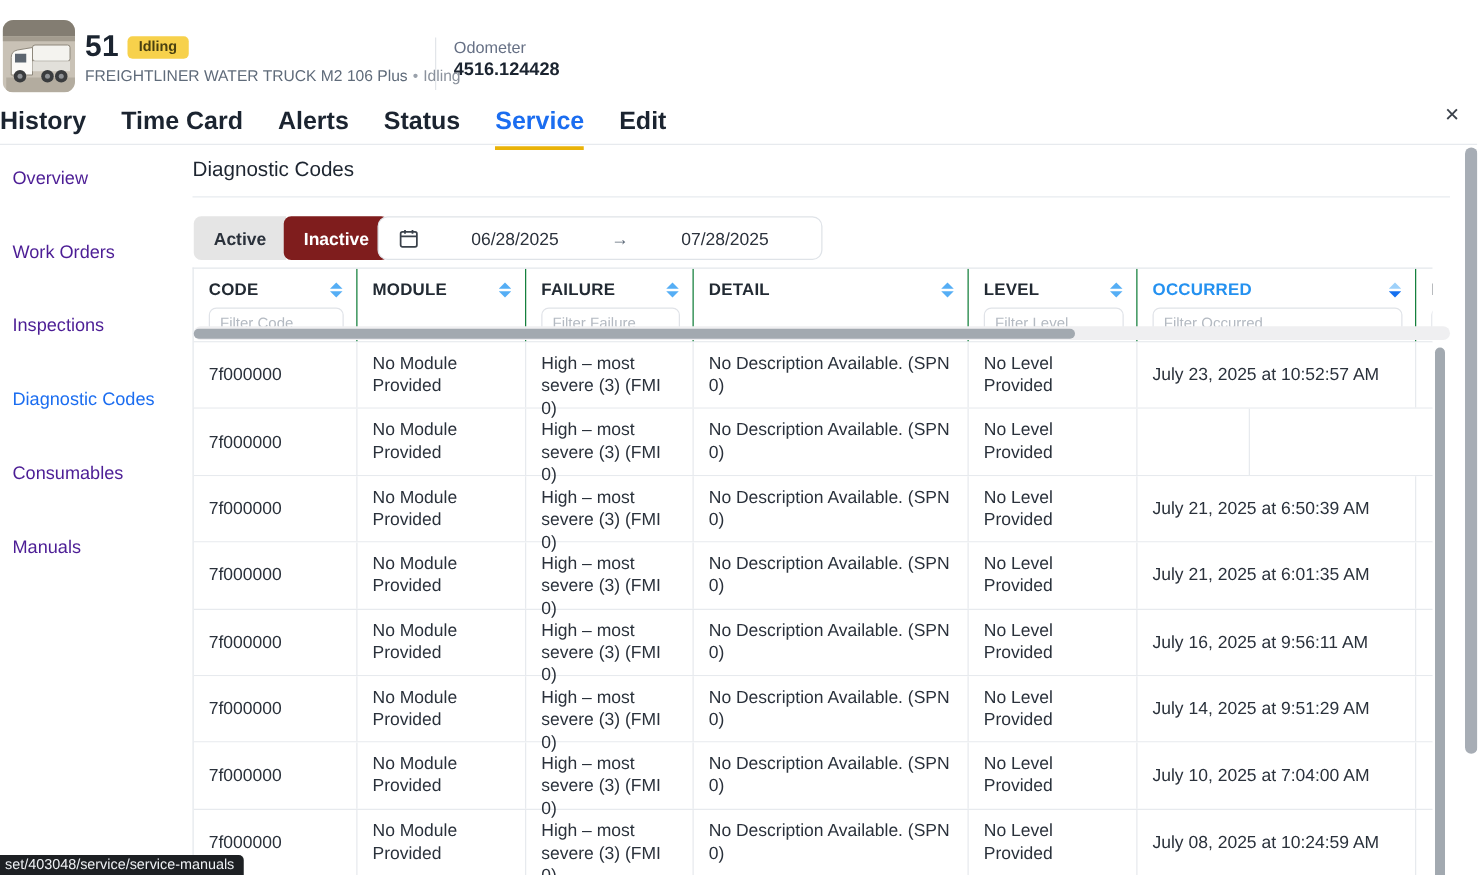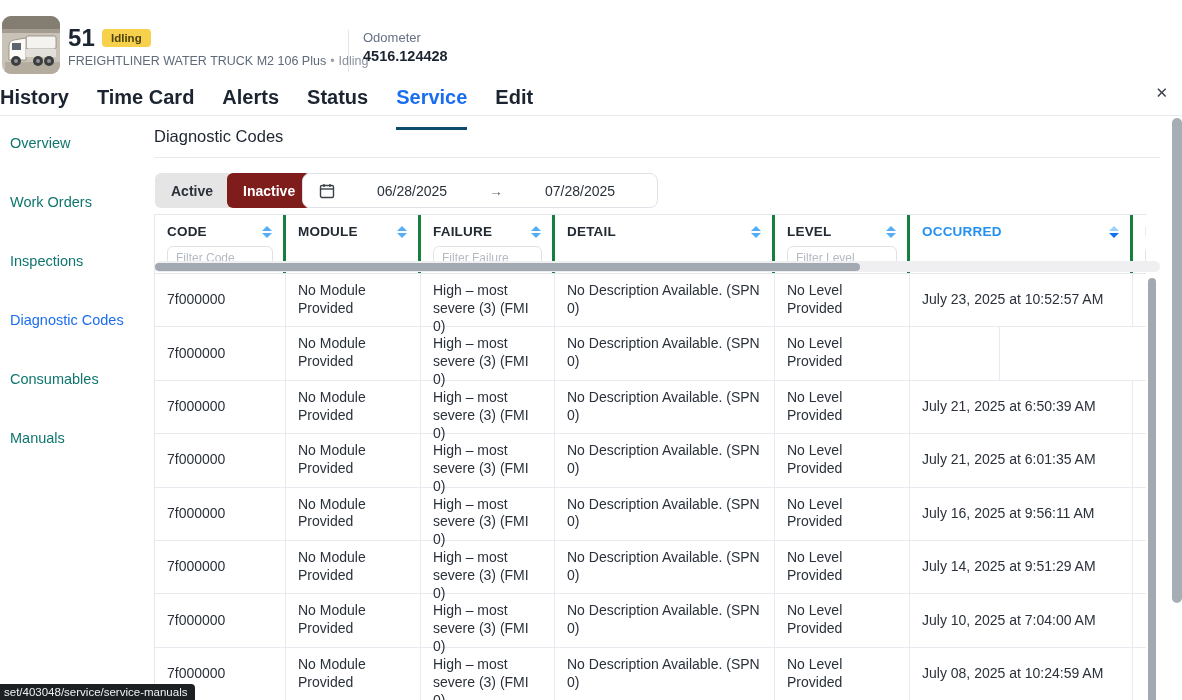--- a/index.html
+++ b/index.html
@@ -17,26 +17,26 @@
   .subtitle .dot { color:#9aa1ab; margin:0 4px; }
   .subtitle .kind { color:#8a919c; }
   .hdr-divider { position:absolute; left:348px; top:30px; width:1px; height:42px; background:#e2e5e9; }
   .odo-label { position:absolute; left:363px; top:30px; font-size:13px; color:#667085; }
   .odo-value { position:absolute; left:363px; top:48px; font-size:14.5px; font-weight:700; color:#1b2430; }
 
   
   .tabbar { position:absolute; top:84px; left:0; width:1182px; height:32px; border-bottom:1px solid #e7eaee;
     display:flex; gap:28px; align-items:flex-start; }
   .tab { font-size:20px; font-weight:700; color:#1b2430; padding:2px 0 9px 0; cursor:pointer; white-space:nowrap; }
-  .tab.active { color:#1b6df0; border-bottom:3px solid #0c4a6e; padding-bottom:18px; }
+  .tab.active { color:#1b6df0; border-bottom:3px solid #eab308; padding-bottom:8px; }
   .close-x { position:absolute; right:14px; top:85px; font-size:15px; color:#3a414a; cursor:pointer; line-height:1; }
 
   
   .sidebar { position:absolute; left:10px; top:135px; width:135px; }
-  .side-item { font-size:14.5px; font-weight:500; color:#0f766e; margin-bottom:43px; cursor:pointer; white-space:nowrap; }
+  .side-item { font-size:14.5px; font-weight:500; color:#4c1d95; margin-bottom:43px; cursor:pointer; white-space:nowrap; }
   .side-item.active { color:#1b6df0; }
 
   
   .main-title { position:absolute; left:154px; top:127px; font-size:16.5px; font-weight:500; color:#1d2530; }
   .title-divider { position:absolute; left:154px; top:157px; width:1006px; height:1px; background:#e8ebef; }
 
   .toggle { position:absolute; left:155px; top:173px; height:35px; display:flex; border-radius:6px; }
   .tg-btn { height:35px; display:flex; align-items:center; padding:0 16px; font-size:14px; font-weight:700; cursor:pointer; }
   .tg-active { background:#e5e5e5; color:#2a313b; border-radius:6px 0 0 6px; }
   .tg-inactive { background:#7f1d1d; color:#fff; border-radius:6px; margin-left:-2px; }
@@ -44,21 +44,21 @@
   .daterange { position:absolute; left:302px; top:173px; width:356px; height:35px; border:1px solid #dfe3e8;
     border-radius:8px; display:flex; align-items:center; background:#fff; }
   .cal { width:16px; height:16px; margin-left:16px; flex:none; cursor:pointer; }
   .dr-date { flex:1; text-align:center; font-size:14px; color:#2a313b; cursor:text; }
   .dr-arrow { flex:none; color:#5f6b7a; font-size:14px; }
 
   
   .table-wrap { position:absolute; left:154px; top:214px; width:992px; height:486px; overflow:hidden;
     border-left:1px solid #e4e7ec; border-top:1px solid #e4e7ec; }
   .thead { display:flex; height:59px; border-bottom:1px solid #e4e7ec; width:1069px; }
-  .th { position:relative; flex:none; border-right:3px solid #15803d; padding:9px 10px 0 12px; }
+  .th { position:relative; flex:none; border-right:1px solid #15803d; padding:9px 10px 0 12px; }
   .th-label { font-size:13.5px; font-weight:700; color:#222a33; letter-spacing:.2px; }
   .th.sorted .th-label { color:#2491f0; }
   .sorticon { position:absolute; top:11px; right:11px; width:10px; display:flex; flex-direction:column; align-items:center; gap:2px; cursor:pointer; }
   .sorticon .up { width:0; height:0; border-left:5px solid transparent; border-right:5px solid transparent; border-bottom:5px solid #55aef5; }
   .sorticon .dn { width:0; height:0; border-left:5px solid transparent; border-right:5px solid transparent; border-top:5px solid #55aef5; }
   .th.sorted .sorticon .up { border-bottom-color:#9ed1fa; }
   .th.sorted .sorticon .dn { border-top-color:#1570ef; }
   .th input { margin-top:7px; width:100%; height:23px; border:1px solid #e0e3e8; border-radius:6px;
     font-size:12px; padding:0 8px; color:#2a313b; font-family:inherit; outline:none; }
   .th input::placeholder { color:#b4bac2; }
@@ -175,21 +175,21 @@
             <div class="dn"></div>
           </div>
         </div>
         <div class="th" style="width: 135px;"><div class="th-label">LEVEL</div><div class="sorticon">
             <div class="up"></div>
             <div class="dn"></div>
           </div><input placeholder="Filter Level" style=""></div>
         <div class="th sorted" style="width: 223px;"><div class="th-label">OCCURRED</div><div class="sorticon">
             <div class="up"></div>
             <div class="dn"></div>
-          </div></div>
+          </div><input placeholder="Filter Occurred" style=""></div>
         <div class="th" style="width: 90px;"><div class="th-label">L</div><input placeholder="Fi" style=""></div>
       </div>
     <div class="tbody">
         <div class="trow">
           <div class="td mid" style="width: 131px;">7f000000</div>
           <div class="td" style="width: 135px;">No Module Provided</div>
           <div class="td" style="width: 134px;">High – most severe (3) (FMI 0)</div>
           <div class="td" style="width: 220px;">No Description Available. (SPN 0)</div>
           <div class="td" style="width: 135px;">No Level Provided</div>
           <div class="td mid" style="width: 223px;">July 23, 2025 at 10:52:57 AM</div>

